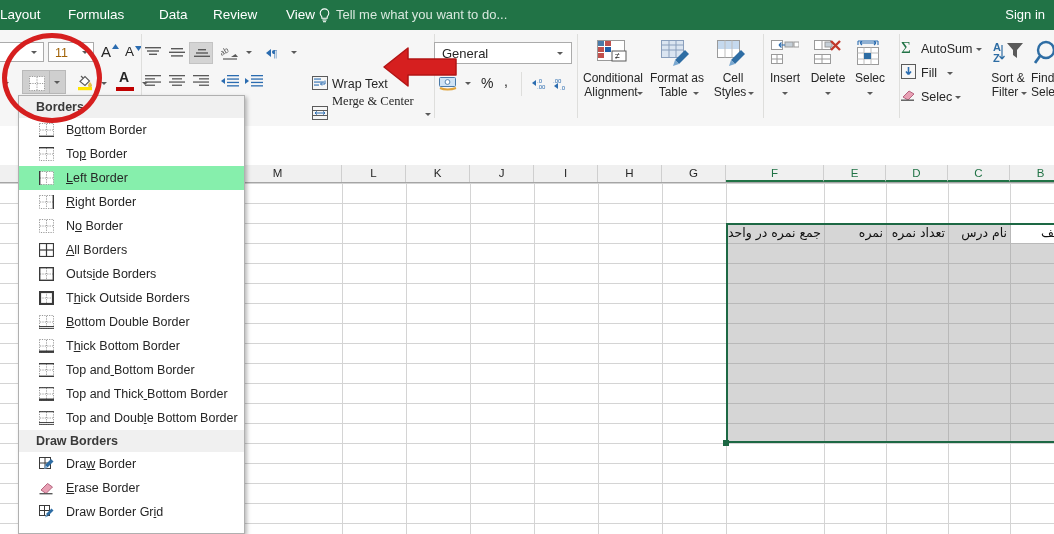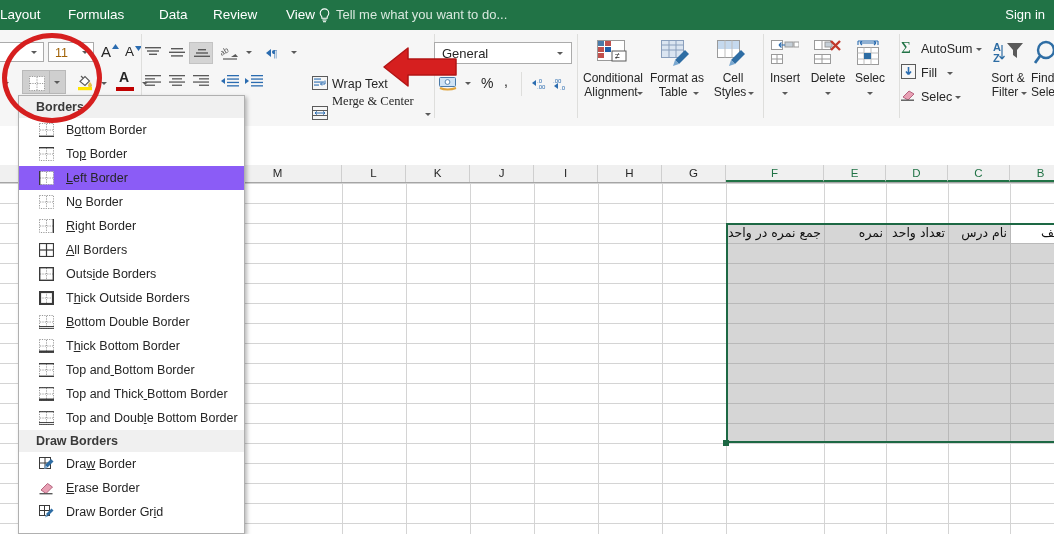--- a/index.html
+++ b/index.html
@@ -110,21 +110,21 @@
   .menu-hdr{
     position:relative;height:22px;line-height:22px;
     background:#f0f0f0;font-size:12.5px;font-weight:bold;color:#3a3a3a;
     padding-left:17px;box-sizing:border-box;
   }
   .menu-item{
     position:relative;height:24px;line-height:24px;
     font-size:12.5px;color:#262626;padding-left:47px;
     box-sizing:border-box;white-space:nowrap;cursor:default;
   }
-  .menu-item.hl{background:#8b5cf6;}
+  .menu-item.hl{background:#86efac;}
   .mi-icon{
     position:absolute;left:20px;top:5px;width:15px;height:14px;
   }
   .u{text-decoration:underline;}
 
   
   #ellipse{
     position:absolute;left:2px;top:33px;width:100px;height:90px;
     border:5px solid #d61f1f;border-radius:50%;
     box-sizing:border-box;pointer-events:none;
@@ -548,21 +548,21 @@
       <div class="inner-h" style="left: 726px; width: 346px; top: 100px;"></div>
       <div class="inner-h" style="left: 726px; width: 346px; top: 120px;"></div>
       <div class="inner-h" style="left: 726px; width: 346px; top: 140px;"></div>
       <div class="inner-h" style="left: 726px; width: 346px; top: 160px;"></div>
       <div class="inner-h" style="left: 726px; width: 346px; top: 180px;"></div>
       <div class="inner-h" style="left: 726px; width: 346px; top: 200px;"></div>
       <div class="inner-h" style="left: 726px; width: 346px; top: 220px;"></div>
       <div class="inner-h" style="left: 726px; width: 346px; top: 240px;"></div>
       <div class="fa-cell" style="left: 1010px; top: 40px; width: 62px; height: 20px;">ردیف</div>
       <div class="fa-cell" style="left: 948px; top: 40px; width: 62px; height: 20px;">نام درس</div>
-      <div class="fa-cell" style="left: 886px; top: 40px; width: 62px; height: 20px;">تعداد واحد</div>
+      <div class="fa-cell" style="left: 886px; top: 40px; width: 62px; height: 20px;">تعداد نمره</div>
       <div class="fa-cell" style="left: 824px; top: 40px; width: 62px; height: 20px;">نمره</div>
       <div class="fa-cell" style="left: 726px; top: 40px; width: 98px; height: 20px;">جمع نمره در واحد</div>
     </div>
   <div id="selbox" style="left: 726px; top: 97px; width: 346px; height: 220px;"></div>
   <div id="selhandle" style="left: 723px; top: 314px;"></div>
 </div>
 
 <div id="bordersmenu">
   <div class="menu-hdr">Borders</div>
   <div id="menu-items">
@@ -581,27 +581,27 @@
       <div class="menu-item hl"><svg class="mi-icon" viewBox="0 0 15 14">
           <rect x="0.5" y="0.5" width="14" height="13" fill="#fff" stroke="#9a9a9a" stroke-width="1" stroke-dasharray="1.2 1.2"></rect>
           <line x1="7.5" y1="1" x2="7.5" y2="13" stroke="#9a9a9a" stroke-width="1" stroke-dasharray="1.2 1.2"></line>
           <line x1="1" y1="7" x2="14" y2="7" stroke="#9a9a9a" stroke-width="1" stroke-dasharray="1.2 1.2"></line>
           <line x1="0.7" y1="0" x2="0.7" y2="14" stroke="#3a3a3a" stroke-width="1.4"></line>
         </svg><span><span class="u">L</span>eft Border</span></div>
       <div class="menu-item"><svg class="mi-icon" viewBox="0 0 15 14">
           <rect x="0.5" y="0.5" width="14" height="13" fill="#fff" stroke="#9a9a9a" stroke-width="1" stroke-dasharray="1.2 1.2"></rect>
           <line x1="7.5" y1="1" x2="7.5" y2="13" stroke="#9a9a9a" stroke-width="1" stroke-dasharray="1.2 1.2"></line>
           <line x1="1" y1="7" x2="14" y2="7" stroke="#9a9a9a" stroke-width="1" stroke-dasharray="1.2 1.2"></line>
-        </svg><span>N<span class="u">o</span> Border</span></div>
-      <div class="menu-item"><svg class="mi-icon" viewBox="0 0 15 14">
-          <rect x="0.5" y="0.5" width="14" height="13" fill="#fff" stroke="#9a9a9a" stroke-width="1" stroke-dasharray="1.2 1.2"></rect>
-          <line x1="7.5" y1="1" x2="7.5" y2="13" stroke="#9a9a9a" stroke-width="1" stroke-dasharray="1.2 1.2"></line>
-          <line x1="1" y1="7" x2="14" y2="7" stroke="#9a9a9a" stroke-width="1" stroke-dasharray="1.2 1.2"></line>
           <line x1="14.3" y1="0" x2="14.3" y2="14" stroke="#3a3a3a" stroke-width="1.4"></line>
         </svg><span><span class="u">R</span>ight Border</span></div>
+      <div class="menu-item"><svg class="mi-icon" viewBox="0 0 15 14">
+          <rect x="0.5" y="0.5" width="14" height="13" fill="#fff" stroke="#9a9a9a" stroke-width="1" stroke-dasharray="1.2 1.2"></rect>
+          <line x1="7.5" y1="1" x2="7.5" y2="13" stroke="#9a9a9a" stroke-width="1" stroke-dasharray="1.2 1.2"></line>
+          <line x1="1" y1="7" x2="14" y2="7" stroke="#9a9a9a" stroke-width="1" stroke-dasharray="1.2 1.2"></line>
+        </svg><span>N<span class="u">o</span> Border</span></div>
       <div class="menu-item"><svg class="mi-icon" viewBox="0 0 15 14">
           <rect x="0.5" y="0.5" width="14" height="13" fill="#fff" stroke="#3a3a3a" stroke-width="1.2"></rect>
           <line x1="7.5" y1="0.5" x2="7.5" y2="13.5" stroke="#3a3a3a" stroke-width="1.2"></line>
           <line x1="0.5" y1="7" x2="14.5" y2="7" stroke="#3a3a3a" stroke-width="1.2"></line>
         </svg><span><span class="u">A</span>ll Borders</span></div>
       <div class="menu-item"><svg class="mi-icon" viewBox="0 0 15 14">
           <rect x="0.5" y="0.5" width="14" height="13" fill="#fff" stroke="#9a9a9a" stroke-width="1" stroke-dasharray="1.2 1.2"></rect>
           <line x1="7.5" y1="1" x2="7.5" y2="13" stroke="#9a9a9a" stroke-width="1" stroke-dasharray="1.2 1.2"></line>
           <line x1="1" y1="7" x2="14" y2="7" stroke="#9a9a9a" stroke-width="1" stroke-dasharray="1.2 1.2"></line>
           <rect x="0.7" y="0.7" width="13.6" height="12.6" fill="none" stroke="#3a3a3a" stroke-width="1.4"></rect>

